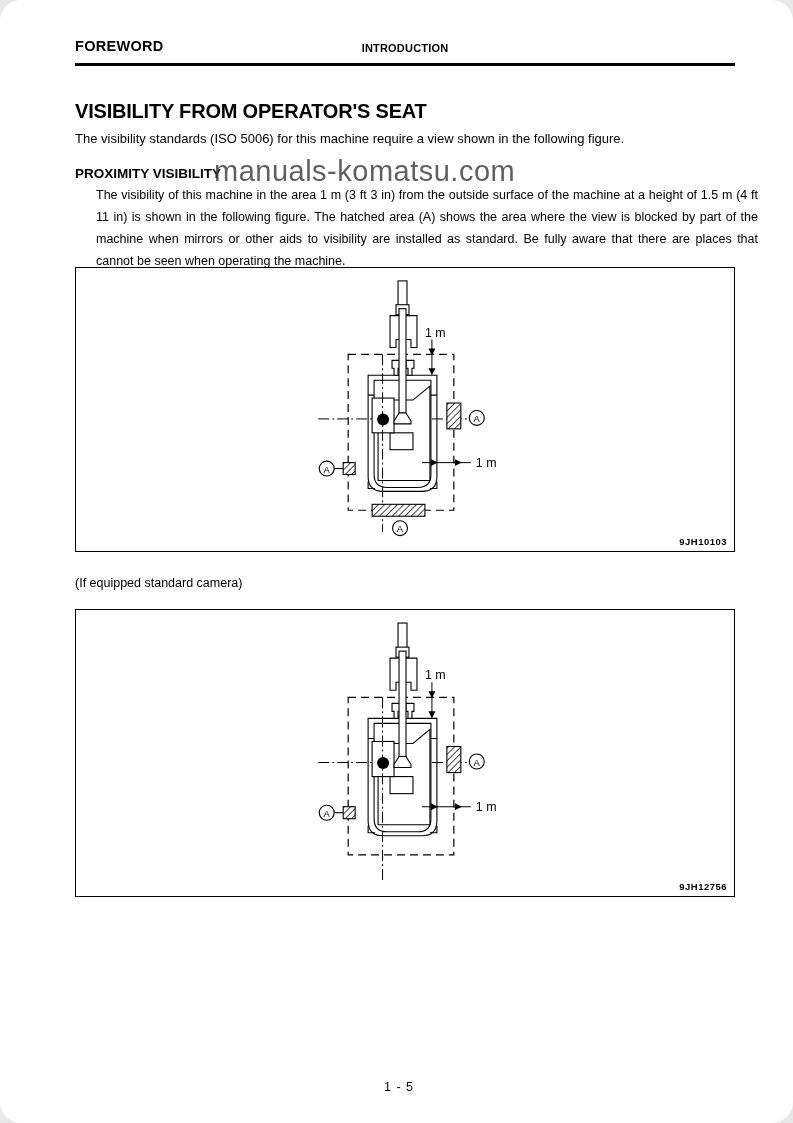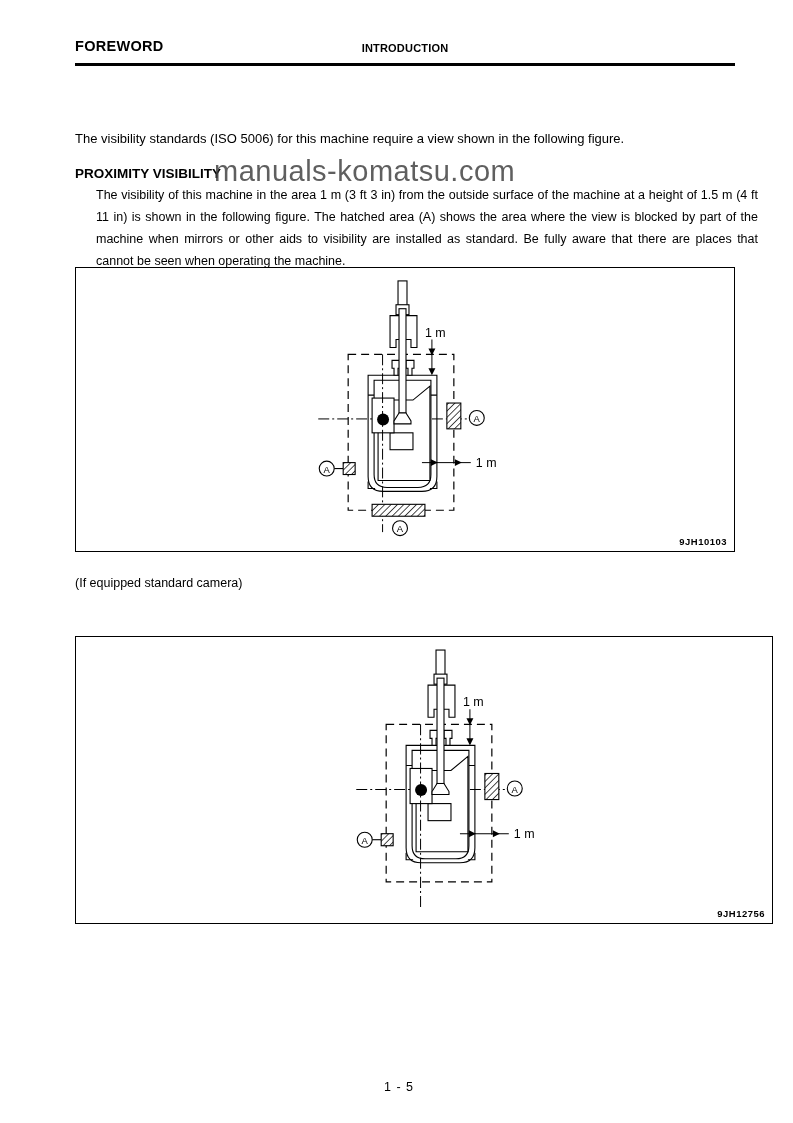--- a/index.html
+++ b/index.html
@@ -1,48 +1,50 @@
 <!DOCTYPE html>
 <html><head>
 <meta charset="utf-8">
 <style>
   html,body{margin:0;padding:0;background:#e8e8e8;}
   .page{
     position:relative;width:793px;height:1123px;background:#ffffff;
     font-family:"Liberation Sans",sans-serif;color:#000;overflow:hidden;
     margin:0 auto;
+    border-radius:21px;
   }
   .abs{position:absolute;}
   .hdr-left{left:75px;top:38px;font-size:14.5px;font-weight:bold;letter-spacing:.3px;}
   .hdr-right{left:75px;top:42px;width:660px;text-align:center;font-size:11px;font-weight:bold;letter-spacing:.2px;}
   .hdr-rule{left:75px;top:63px;width:660px;height:3px;background:#000;}
   .sec1-title{left:75px;top:100px;font-size:20px;font-weight:bold;letter-spacing:-.2px;}
   .sec1-body{left:75px;top:130px;width:662px;font-size:13px;line-height:18px;}
   .sec2-title{left:75px;top:166px;font-size:13.5px;font-weight:bold;}
   .sec2-body{left:75px;top:184px;width:662px;font-size:12.5px;line-height:22px;text-align:justify;margin-left:21px;}
   .watermark{
     left:214px;top:155px;font-size:29px;color:#3d3d3d;opacity:.82;
     letter-spacing:.5px;white-space:nowrap;z-index:6;pointer-events:none;
   }
   .figbox{border:1px solid #000;background:#fff;}
   .fig1{left:75px;top:267px;width:658px;height:283px;}
-  .fig2{left:75px;top:636px;width:658px;height:286px;padding-left:38px;}
+  .fig2{left:75px;top:609px;width:658px;height:286px;}
   .fig-caption{left:75px;top:576px;font-size:12.5px;}
   .page-num{left:75px;top:1080px;width:648px;text-align:center;font-size:12.5px;letter-spacing:1px;}
   svg{display:block;}
 </style>
 </head>
 <body>
 
 <div class="page">
 
   <div class="abs hdr-left">FOREWORD</div>
   <div class="abs hdr-right">INTRODUCTION</div>
   <div class="abs hdr-rule"></div>
 
+  <div class="abs sec1-title">VISIBILITY FROM OPERATOR'S SEAT</div>
   <div class="abs sec1-body">The visibility standards (ISO 5006) for this machine require a view shown in the following figure.</div>
 
   <div class="abs sec2-title">PROXIMITY VISIBILITY</div>
   <div class="abs sec2-body">The visibility of this machine in the area 1 m (3 ft 3 in) from the outside surface of the machine at a height of 1.5 m (4 ft 11 in) is shown in the following figure. The hatched area (A) shows the area where the view is blocked by part of the machine when mirrors or other aids to visibility are installed as standard. Be fully aware that there are places that cannot be seen when operating the machine.</div>
 
   <div class="abs watermark">manuals-komatsu.com</div>
 
   <svg width="0" height="0" style="position:absolute" aria-hidden="true">
     <defs>
       <pattern id="hatch" patternUnits="userSpaceOnUse" width="4.5" height="4.5" patternTransform="rotate(45)">

